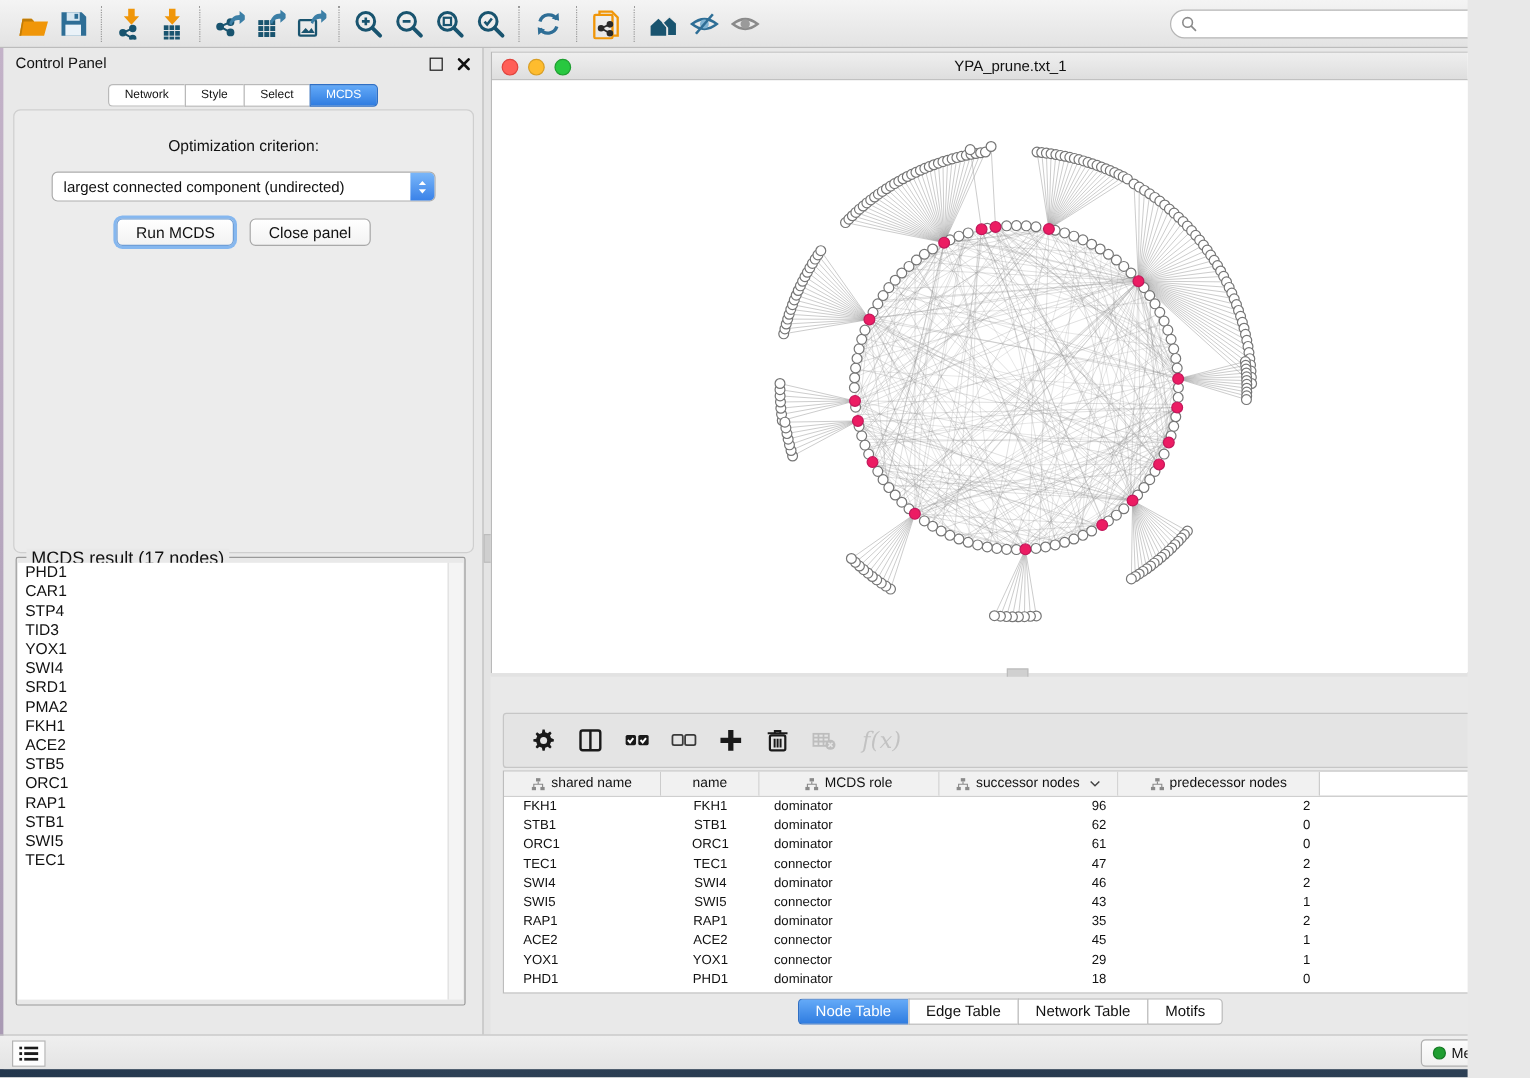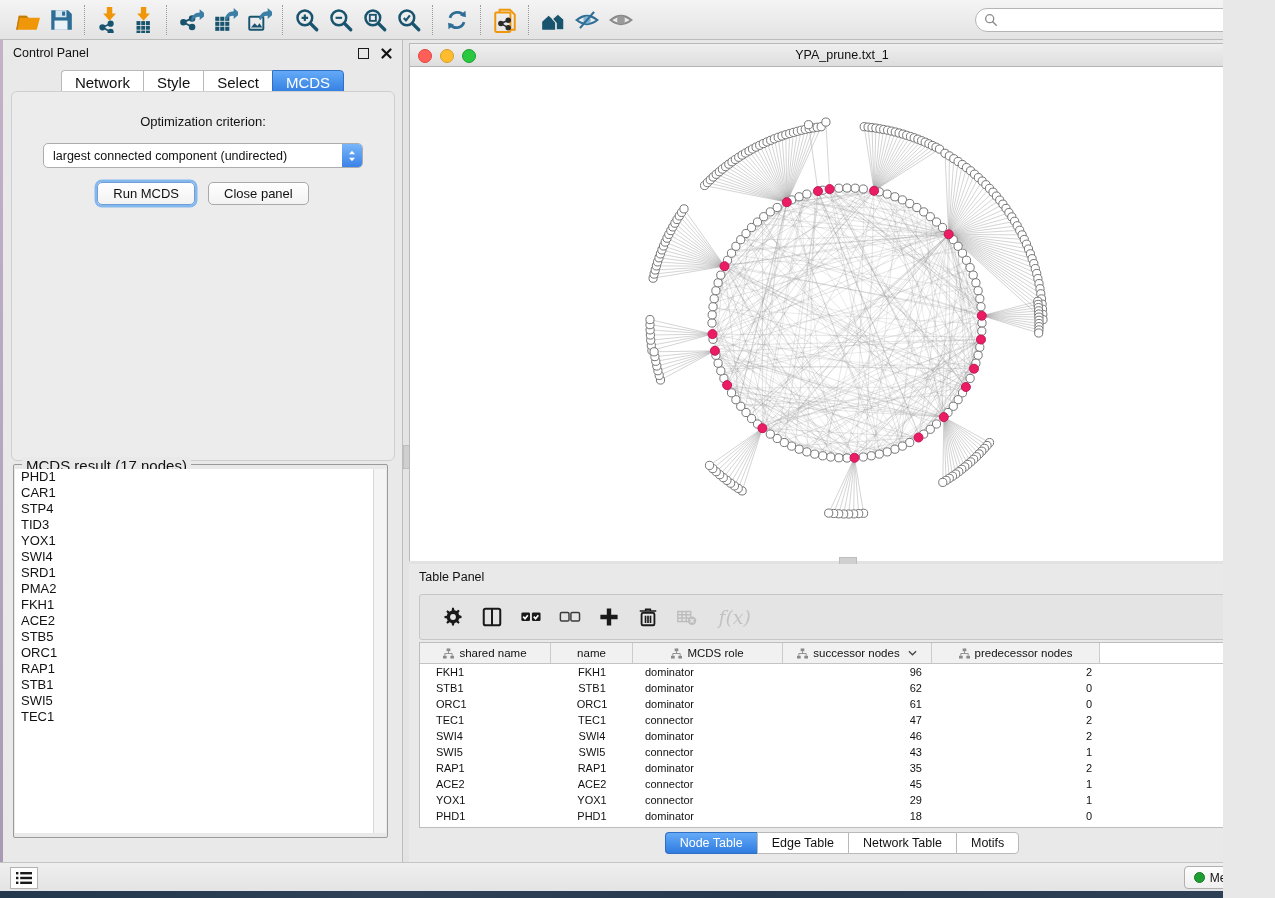--- a/index.html
+++ b/index.html
@@ -26,21 +26,21 @@
 
   
   #control-panel{position:absolute;left:3px;top:40px;width:399px;height:822px;background:#e9e9e9;}
   .panel-titlebar{height:26px;display:flex;align-items:center;padding:0 10px;font-size:12.5px;color:#111;}
   .panel-titlebar .spacer{flex:1;}
   .float-box{width:9px;height:9px;border:1.6px solid #1a1a1a;margin-right:12px;cursor:default;}
   .close-x{width:11px;height:11px;cursor:default;}
   .close-x svg{width:11px;height:11px;}
 
   #cp-tabs{display:flex;justify-content:center;margin-top:4px;}
-  .cp-tab{font-size:15px;padding:3px 13px;background:#fff;border:1px solid #b9b9b9;border-right:none;
+  .cp-tab{font-size:10px;padding:3px 13px;background:#fff;border:1px solid #b9b9b9;border-right:none;
     color:#111;cursor:default;}
   .cp-tab:first-child{border-radius:4px 0 0 4px;}
   .cp-tab:last-child{border-right:1px solid #b9b9b9;border-radius:0 4px 4px 0;}
   .cp-tab.active{background:linear-gradient(#64aaf8,#2f7ce0);color:#fff;border-color:#2f6fc4;}
 
   #cp-inner{position:absolute;left:8px;top:51px;width:382px;height:368px;background:#ececec;
     border:1px solid #cfcfcf;border-radius:6px;}
   #opt-label{margin-top:22px;text-align:center;font-size:13px;color:#111;}
   #opt-select{position:relative;margin:14px auto 0 auto;width:318px;height:23px;background:#fff;
     border:1px solid #adadad;border-radius:5px;display:flex;align-items:center;cursor:default;}
@@ -1129,30 +1129,20 @@
           </g>
         </svg>
     </div>
   </div>
 
   <div id="h-splitter">
       <div class="handle"></div>
     </div>
 
   <div id="table-panel">
-    <div class="panel-titlebar">
-      <span>Table Panel</span>
-      <span class="spacer"></span>
-      <span class="float-box"></span>
-      <span class="close-x">
-        <svg viewBox="0 0 11 11">
-            <path d="M1.5 1.5 L9.5 9.5 M9.5 1.5 L1.5 9.5" stroke="#111" stroke-width="2.2" stroke-linecap="round"></path>
-          </svg>
-      </span>
-    </div>
     <div id="tp-toolbar">
         <div class="tp-icon">
           <svg viewBox="0 0 24 24">
             <path d="M11 2 h2 l.5 2.6 a7 7 0 0 1 2.2.9 l2.2-1.5 1.4 1.4 -1.5 2.2 a7 7 0 0 1 .9 2.2 L21.3 11 v2 l-2.6.5 a7 7 0 0 1-.9 2.2 l1.5 2.2 -1.4 1.4 -2.2-1.5 a7 7 0 0 1-2.2.9 L13 21.3 h-2 l-.5-2.6 a7 7 0 0 1-2.2-.9 l-2.2 1.5 -1.4-1.4 1.5-2.2 a7 7 0 0 1-.9-2.2 L2.7 13 v-2 l2.6-.5 a7 7 0 0 1 .9-2.2 L4.7 6.1 6.1 4.7 l2.2 1.5 a7 7 0 0 1 2.2-.9 Z" fill="#1a1a1a"></path>
             <circle cx="12" cy="12" r="3.2" fill="#e4e4e4"></circle>
           </svg>
         </div>
         <div class="tp-icon">
           <svg viewBox="0 0 24 24">
             <rect x="3" y="3" width="18" height="18" rx="2" fill="none" stroke="#1a1a1a" stroke-width="2.2"></rect>

